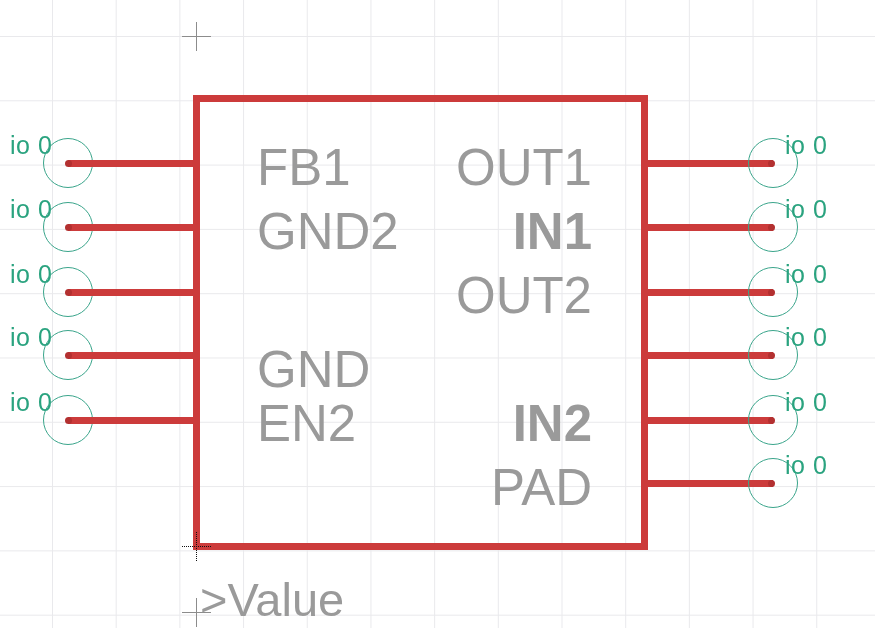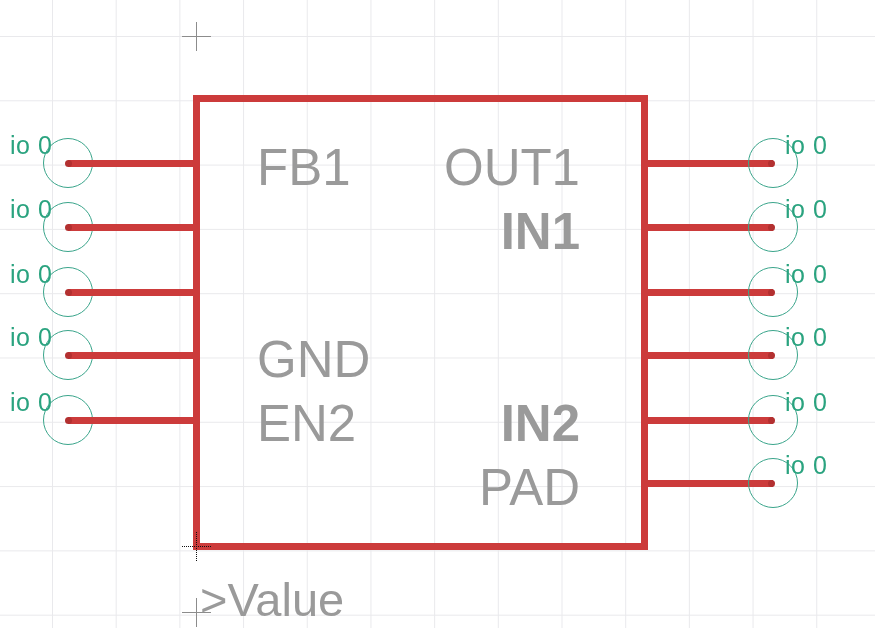--- a/index.html
+++ b/index.html
@@ -80,21 +80,21 @@
   
   .pin-name {
     position: absolute;
     font-family: "Liberation Sans", sans-serif;
     font-size: 51px;
     color: #9a9a9a;
     white-space: nowrap;
     line-height: 1;
   }
   .pin-name.col-left  { left: 257px; text-align: left; }
-  .pin-name.col-right { right: 295px; text-align: right; }
+  .pin-name.col-right { right: 283px; text-align: right; }
 
   
   .attr-text {
     position: absolute;
     font-family: "Liberation Sans", sans-serif;
     font-size: 47px;
     color: #9a9a9a;
     white-space: nowrap;
     line-height: 1;
   }
@@ -188,21 +188,23 @@
   <div class="pin-dot" style="left:768px; top:417px;"></div>
   <div class="pin-circle" style="left:748px; top:395px;"></div>
   <div class="pin-net-label right-side" style="left:785px; top:390px;">io 0</div>
 
   <div class="pin-wire right" style="top:480px;"></div>
   <div class="pin-dot" style="left:768px; top:480px;"></div>
   <div class="pin-circle" style="left:748px; top:458px;"></div>
   <div class="pin-net-label right-side" style="left:785px; top:453px;">io 0</div>
 
   <div class="pin-name col-left" style="top:142px;">FB1</div>
-  <div class="pin-name col-left" style="top:334px;">GND</div>
+  <div class="pin-name col-left" style="top:206px;">GND2</div>
+  <div class="pin-name col-left" style="top:344px;">GND</div>
   <div class="pin-name col-left" style="top:398px;">EN2</div>
 
   <div class="pin-name col-right" style="top:142px;">OUT1</div>
   <div class="pin-name col-right" style="top:206px;font-weight:bold;">IN1</div>
+  <div class="pin-name col-right" style="top:270px;">OUT2</div>
   <div class="pin-name col-right" style="top:398px;font-weight:bold;">IN2</div>
   <div class="pin-name col-right" style="top:462px;">PAD</div>
 
 </div>
 
 </body></html>

